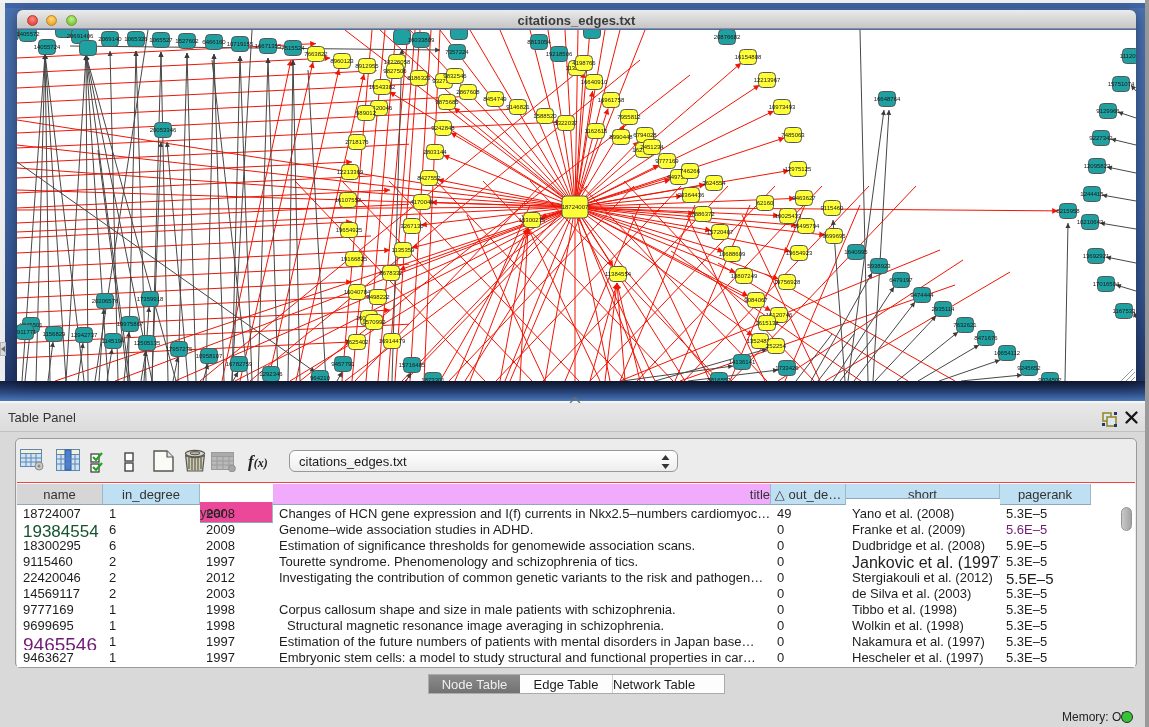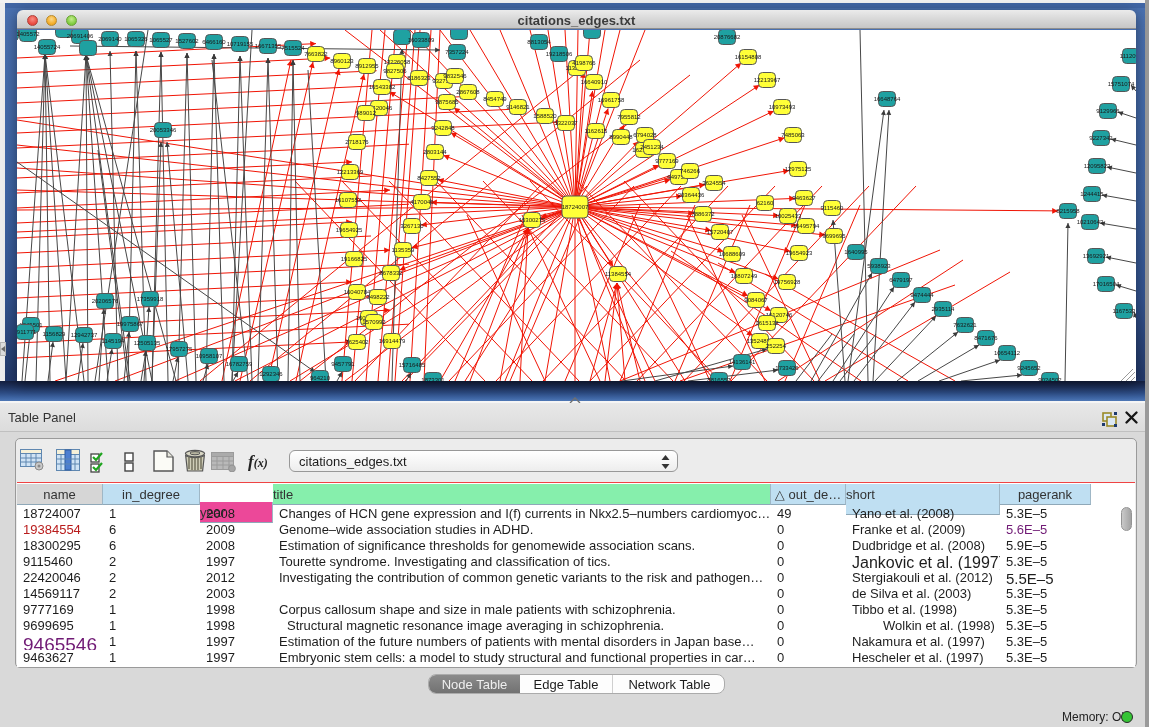--- a/index.html
+++ b/index.html
@@ -754,50 +754,50 @@
   <svg class="abs" style="left:370px;top:3px" width="11" height="16" viewBox="0 0 11 16">
       <path d="M5.5 1 L9.5 6 L1.5 6 Z" fill="#333"></path>
       <path d="M5.5 15 L9.5 10 L1.5 10 Z" fill="#333"></path>
     </svg>
 </div>
 <div class="abs" style="left:17px;top:482px;width:1118px;height:185px;background:#fff;border-top:1px solid #ef4444;overflow:hidden">
 <div class="abs" style="left:0;top:0;width:1093px;height:22px">
 <div class="abs" style="left:0px;top:1px;width:86px;height:21px;background:#d6d6d6;border-right:1px solid #9fb7c6;border-bottom:1px solid #8fa8b8;font-size:13px;color:#333;text-align:center;line-height:21px;overflow:hidden">name</div>
 <div class="abs" style="left:86px;top:1px;width:97px;height:21px;background:#bfdff2;border-right:1px solid #9fb7c6;border-bottom:1px solid #8fa8b8;font-size:13px;color:#333;text-align:center;line-height:21px;overflow:hidden">in_degree</div>
 <div class="abs" style="left:183px;top:19px;width:73px;height:21px;background:#ec4899;border-right:1px solid #9fb7c6;border-bottom:1px solid #8fa8b8;font-size:13px;color:#333;text-align:left;line-height:21px;overflow:hidden">year</div>
-<div class="abs" style="left:256px;top:1px;width:498px;height:21px;background:#86efac;border-right:1px solid #9fb7c6;border-bottom:1px solid #8fa8b8;font-size:13px;color:#333;text-align:left;line-height:21px;overflow:hidden">title</div>
+<div class="abs" style="left:256px;top:1px;width:498px;height:21px;background:#f0abfc;border-right:1px solid #9fb7c6;border-bottom:1px solid #8fa8b8;font-size:13px;color:#333;text-align:right;line-height:21px;overflow:hidden">title</div>
 <div class="abs" style="left:754px;top:1px;width:75px;height:21px;background:#bfdff2;border-right:1px solid #9fb7c6;border-bottom:1px solid #8fa8b8;font-size:13px;color:#333;text-align:center;line-height:21px;overflow:hidden">△ out_de…</div>
-<div class="abs" style="left:829px;top:1px;width:154px;height:31px;background:#bfdff2;border-right:1px solid #9fb7c6;border-bottom:1px solid #8fa8b8;font-size:13px;color:#333;text-align:left;line-height:21px;overflow:hidden">short</div>
+<div class="abs" style="left:829px;top:1px;width:154px;height:15px;background:#bfdff2;border-right:1px solid #9fb7c6;border-bottom:1px solid #8fa8b8;font-size:13px;color:#333;text-align:center;line-height:21px;overflow:hidden">short</div>
 <div class="abs" style="left:983px;top:1px;width:91px;height:21px;background:#bfdff2;border-right:1px solid #9fb7c6;border-bottom:1px solid #8fa8b8;font-size:13px;color:#333;text-align:center;line-height:21px;overflow:hidden">pagerank</div>
 </div>
 <div class="abs" style="left:6px;top:23px;width:80px;height:16px;font-size:13px;color:#1d1d1d;white-space:nowrap;overflow:hidden">18724007</div>
 <div class="abs" style="left:92px;top:23px;width:91px;height:16px;font-size:13px;color:#1d1d1d;white-space:nowrap;overflow:hidden">1</div>
 <div class="abs" style="left:189px;top:23px;width:67px;height:16px;font-size:13px;color:#1d1d1d;white-space:nowrap;overflow:hidden">2008</div>
 <div class="abs" style="left:262px;top:23px;width:492px;height:16px;font-size:13px;color:#1d1d1d;white-space:nowrap;overflow:hidden">Changes of HCN gene expression and I(f) currents in Nkx2.5–numbers cardiomyoc…</div>
 <div class="abs" style="left:760px;top:23px;width:69px;height:16px;font-size:13px;color:#1d1d1d;white-space:nowrap;overflow:hidden">49</div>
 <div class="abs" style="left:835px;top:23px;width:148px;height:16px;font-size:13px;color:#1d1d1d;white-space:nowrap;overflow:hidden">Yano et al. (2008)</div>
 <div class="abs" style="left:989px;top:23px;width:85px;height:16px;font-size:13px;color:#1d1d1d;white-space:nowrap;overflow:hidden">5.3E–5</div>
-<div class="abs" style="left:6px;top:39px;width:80px;height:16px;font-size:13px;color:#b91c1c;white-space:nowrap;overflow:hidden">19384554</div>
+<div class="abs" style="left:6px;top:39px;width:80px;height:16px;font-size:17px;color:#14532d;white-space:nowrap;overflow:hidden">19384554</div>
 <div class="abs" style="left:92px;top:39px;width:91px;height:16px;font-size:13px;color:#1d1d1d;white-space:nowrap;overflow:hidden">6</div>
 <div class="abs" style="left:189px;top:39px;width:67px;height:16px;font-size:13px;color:#1d1d1d;white-space:nowrap;overflow:hidden">2009</div>
 <div class="abs" style="left:262px;top:39px;width:492px;height:16px;font-size:13px;color:#1d1d1d;white-space:nowrap;overflow:hidden">Genome–wide association studies in ADHD.</div>
 <div class="abs" style="left:760px;top:39px;width:69px;height:16px;font-size:13px;color:#1d1d1d;white-space:nowrap;overflow:hidden">0</div>
 <div class="abs" style="left:835px;top:39px;width:148px;height:16px;font-size:13px;color:#1d1d1d;white-space:nowrap;overflow:hidden">Franke et al. (2009)</div>
 <div class="abs" style="left:989px;top:39px;width:85px;height:16px;font-size:13px;color:#701a75;white-space:nowrap;overflow:hidden">5.6E–5</div>
 <div class="abs" style="left:6px;top:55px;width:80px;height:16px;font-size:13px;color:#1d1d1d;white-space:nowrap;overflow:hidden">18300295</div>
 <div class="abs" style="left:92px;top:55px;width:91px;height:16px;font-size:13px;color:#1d1d1d;white-space:nowrap;overflow:hidden">6</div>
 <div class="abs" style="left:189px;top:55px;width:67px;height:16px;font-size:13px;color:#1d1d1d;white-space:nowrap;overflow:hidden">2008</div>
 <div class="abs" style="left:262px;top:55px;width:492px;height:16px;font-size:13px;color:#1d1d1d;white-space:nowrap;overflow:hidden">Estimation of significance thresholds for genomewide association scans.</div>
 <div class="abs" style="left:760px;top:55px;width:69px;height:16px;font-size:13px;color:#1d1d1d;white-space:nowrap;overflow:hidden">0</div>
 <div class="abs" style="left:835px;top:55px;width:148px;height:16px;font-size:13px;color:#1d1d1d;white-space:nowrap;overflow:hidden">Dudbridge et al. (2008)</div>
 <div class="abs" style="left:989px;top:55px;width:85px;height:16px;font-size:13px;color:#1d1d1d;white-space:nowrap;overflow:hidden">5.9E–5</div>
 <div class="abs" style="left:6px;top:71px;width:80px;height:16px;font-size:13px;color:#1d1d1d;white-space:nowrap;overflow:hidden">9115460</div>
 <div class="abs" style="left:92px;top:71px;width:91px;height:16px;font-size:13px;color:#1d1d1d;white-space:nowrap;overflow:hidden">2</div>
 <div class="abs" style="left:189px;top:71px;width:67px;height:16px;font-size:13px;color:#1d1d1d;white-space:nowrap;overflow:hidden">1997</div>
-<div class="abs" style="left:262px;top:71px;width:492px;height:16px;font-size:13px;color:#1d1d1d;white-space:nowrap;overflow:hidden">Tourette syndrome. Investigating and classification of tics.</div>
+<div class="abs" style="left:262px;top:71px;width:492px;height:16px;font-size:13px;color:#1d1d1d;white-space:nowrap;overflow:hidden">Tourette syndrome. Phenomenology and schizophrenia of tics.</div>
 <div class="abs" style="left:760px;top:71px;width:69px;height:16px;font-size:13px;color:#1d1d1d;white-space:nowrap;overflow:hidden">0</div>
 <div class="abs" style="left:835px;top:71px;width:148px;height:16px;font-size:16px;color:#1d1d1d;white-space:nowrap;overflow:hidden">Jankovic et al. (1997)</div>
 <div class="abs" style="left:989px;top:71px;width:85px;height:16px;font-size:13px;color:#1d1d1d;white-space:nowrap;overflow:hidden">5.3E–5</div>
 <div class="abs" style="left:6px;top:87px;width:80px;height:16px;font-size:13px;color:#1d1d1d;white-space:nowrap;overflow:hidden">22420046</div>
 <div class="abs" style="left:92px;top:87px;width:91px;height:16px;font-size:13px;color:#1d1d1d;white-space:nowrap;overflow:hidden">2</div>
 <div class="abs" style="left:189px;top:87px;width:67px;height:16px;font-size:13px;color:#1d1d1d;white-space:nowrap;overflow:hidden">2012</div>
 <div class="abs" style="left:262px;top:87px;width:492px;height:16px;font-size:13px;color:#1d1d1d;white-space:nowrap;overflow:hidden">Investigating the contribution of common genetic variants to the risk and pathogen…</div>
 <div class="abs" style="left:760px;top:87px;width:69px;height:16px;font-size:13px;color:#1d1d1d;white-space:nowrap;overflow:hidden">0</div>
 <div class="abs" style="left:835px;top:87px;width:148px;height:16px;font-size:13px;color:#1d1d1d;white-space:nowrap;overflow:hidden">Stergiakouli et al. (2012)</div>
 <div class="abs" style="left:989px;top:87px;width:85px;height:16px;font-size:15px;color:#1d1d1d;white-space:nowrap;overflow:hidden">5.5E–5</div>
@@ -812,40 +812,40 @@
 <div class="abs" style="left:189px;top:119px;width:67px;height:16px;font-size:13px;color:#1d1d1d;white-space:nowrap;overflow:hidden">1998</div>
 <div class="abs" style="left:262px;top:119px;width:492px;height:16px;font-size:13px;color:#1d1d1d;white-space:nowrap;overflow:hidden">Corpus callosum shape and size in male patients with schizophrenia.</div>
 <div class="abs" style="left:760px;top:119px;width:69px;height:16px;font-size:13px;color:#1d1d1d;white-space:nowrap;overflow:hidden">0</div>
 <div class="abs" style="left:835px;top:119px;width:148px;height:16px;font-size:13px;color:#1d1d1d;white-space:nowrap;overflow:hidden">Tibbo et al. (1998)</div>
 <div class="abs" style="left:989px;top:119px;width:85px;height:16px;font-size:13px;color:#1d1d1d;white-space:nowrap;overflow:hidden">5.3E–5</div>
 <div class="abs" style="left:6px;top:135px;width:80px;height:16px;font-size:13px;color:#1d1d1d;white-space:nowrap;overflow:hidden">9699695</div>
 <div class="abs" style="left:92px;top:135px;width:91px;height:16px;font-size:13px;color:#1d1d1d;white-space:nowrap;overflow:hidden">1</div>
 <div class="abs" style="left:189px;top:135px;width:67px;height:16px;font-size:13px;color:#1d1d1d;white-space:nowrap;overflow:hidden">1998</div>
 <div class="abs" style="left:270px;top:135px;width:492px;height:16px;font-size:13px;color:#1d1d1d;white-space:nowrap;overflow:hidden">Structural magnetic resonance image averaging in schizophrenia.</div>
 <div class="abs" style="left:760px;top:135px;width:69px;height:16px;font-size:13px;color:#1d1d1d;white-space:nowrap;overflow:hidden">0</div>
-<div class="abs" style="left:866px;top:135px;width:148px;height:16px;font-size:13px;color:#1d1d1d;white-space:nowrap;overflow:hidden">Wolkin et al. (1998)</div>
+<div class="abs" style="left:835px;top:135px;width:148px;height:16px;font-size:13px;color:#1d1d1d;white-space:nowrap;overflow:hidden">Wolkin et al. (1998)</div>
 <div class="abs" style="left:989px;top:135px;width:85px;height:16px;font-size:13px;color:#1d1d1d;white-space:nowrap;overflow:hidden">5.3E–5</div>
 <div class="abs" style="left:6px;top:151px;width:80px;height:16px;font-size:19px;color:#701a75;white-space:nowrap;overflow:hidden">9465546</div>
 <div class="abs" style="left:92px;top:151px;width:91px;height:16px;font-size:13px;color:#1d1d1d;white-space:nowrap;overflow:hidden">1</div>
 <div class="abs" style="left:189px;top:151px;width:67px;height:16px;font-size:13px;color:#1d1d1d;white-space:nowrap;overflow:hidden">1997</div>
 <div class="abs" style="left:262px;top:151px;width:492px;height:16px;font-size:13px;color:#1d1d1d;white-space:nowrap;overflow:hidden">Estimation of the future numbers of patients with mental disorders in Japan base…</div>
 <div class="abs" style="left:760px;top:151px;width:69px;height:16px;font-size:13px;color:#1d1d1d;white-space:nowrap;overflow:hidden">0</div>
 <div class="abs" style="left:835px;top:151px;width:148px;height:16px;font-size:13px;color:#1d1d1d;white-space:nowrap;overflow:hidden">Nakamura et al. (1997)</div>
 <div class="abs" style="left:989px;top:151px;width:85px;height:16px;font-size:13px;color:#1d1d1d;white-space:nowrap;overflow:hidden">5.3E–5</div>
 <div class="abs" style="left:6px;top:167px;width:80px;height:16px;font-size:13px;color:#1d1d1d;white-space:nowrap;overflow:hidden">9463627</div>
 <div class="abs" style="left:92px;top:167px;width:91px;height:16px;font-size:13px;color:#1d1d1d;white-space:nowrap;overflow:hidden">1</div>
 <div class="abs" style="left:189px;top:167px;width:67px;height:16px;font-size:13px;color:#1d1d1d;white-space:nowrap;overflow:hidden">1997</div>
 <div class="abs" style="left:262px;top:167px;width:492px;height:16px;font-size:13px;color:#1d1d1d;white-space:nowrap;overflow:hidden">Embryonic stem cells: a model to study structural and functional properties in car…</div>
 <div class="abs" style="left:760px;top:167px;width:69px;height:16px;font-size:13px;color:#1d1d1d;white-space:nowrap;overflow:hidden">0</div>
 <div class="abs" style="left:835px;top:167px;width:148px;height:16px;font-size:13px;color:#1d1d1d;white-space:nowrap;overflow:hidden">Hescheler et al. (1997)</div>
 <div class="abs" style="left:989px;top:167px;width:85px;height:16px;font-size:13px;color:#1d1d1d;white-space:nowrap;overflow:hidden">5.3E–5</div>
 </div>
 
 <div class="abs" style="left:1121px;top:507px;width:11px;height:24px;border-radius:5.5px;background:linear-gradient(90deg,#c9c9c9,#a3a3a3);border:1px solid #949494"></div>
 
-<div class="abs" style="left:428px;top:674px;width:297px;height:20px;border:1px solid #ababab;border-radius:8px;background:#fdfdfd;overflow:hidden">
+<div class="abs" style="left:428px;top:674px;width:297px;height:20px;border:1px solid #ababab;border-radius:0;background:#fdfdfd;overflow:hidden">
   <div class="abs" style="left:0;top:0;width:91px;height:20px;background:linear-gradient(180deg,#8b8b8b,#6f6f6f);color:#efefef;text-align:center;font-size:13px;line-height:19px">Node Table</div>
   <div class="abs" style="left:91px;top:0;width:92px;height:20px;color:#1c1c1c;text-align:center;font-size:13px;line-height:19px">Edge Table</div>
-  <div class="abs" style="left:183px;top:0;width:114px;height:20px;color:#1c1c1c;text-align:center;font-size:13px;line-height:19px;border-left:1px solid #cfcfcf">Network Table</div>
+  <div class="abs" style="left:183px;top:0;width:114px;height:20px;color:#1c1c1c;font-size:13px;line-height:19px;border-left:1px solid #cfcfcf">Network Table</div>
 </div>
 
 <div class="abs" style="left:1062px;top:710px;font-size:12px;color:#222">Memory: OK</div>
 <div class="abs" style="left:1121px;top:711px;width:12px;height:12px;border-radius:50%;background:#35c435;border:1.5px solid #2a2a2a"></div>
 
 </body></html>

